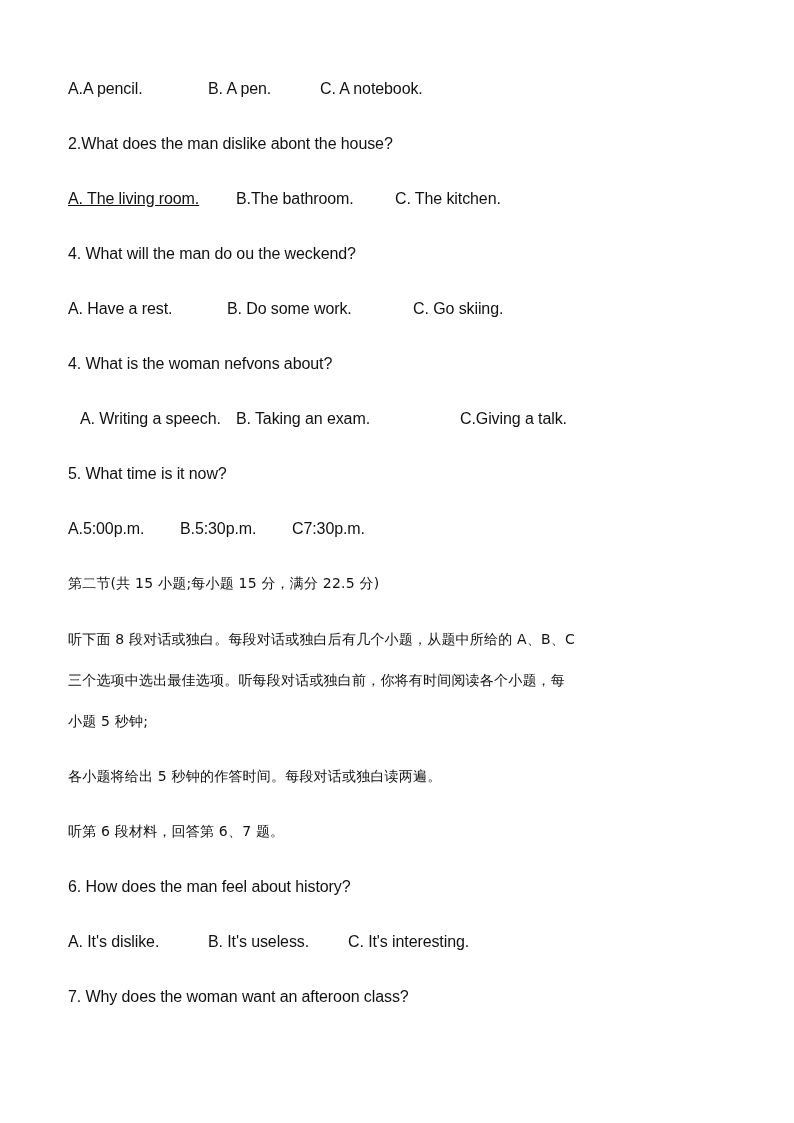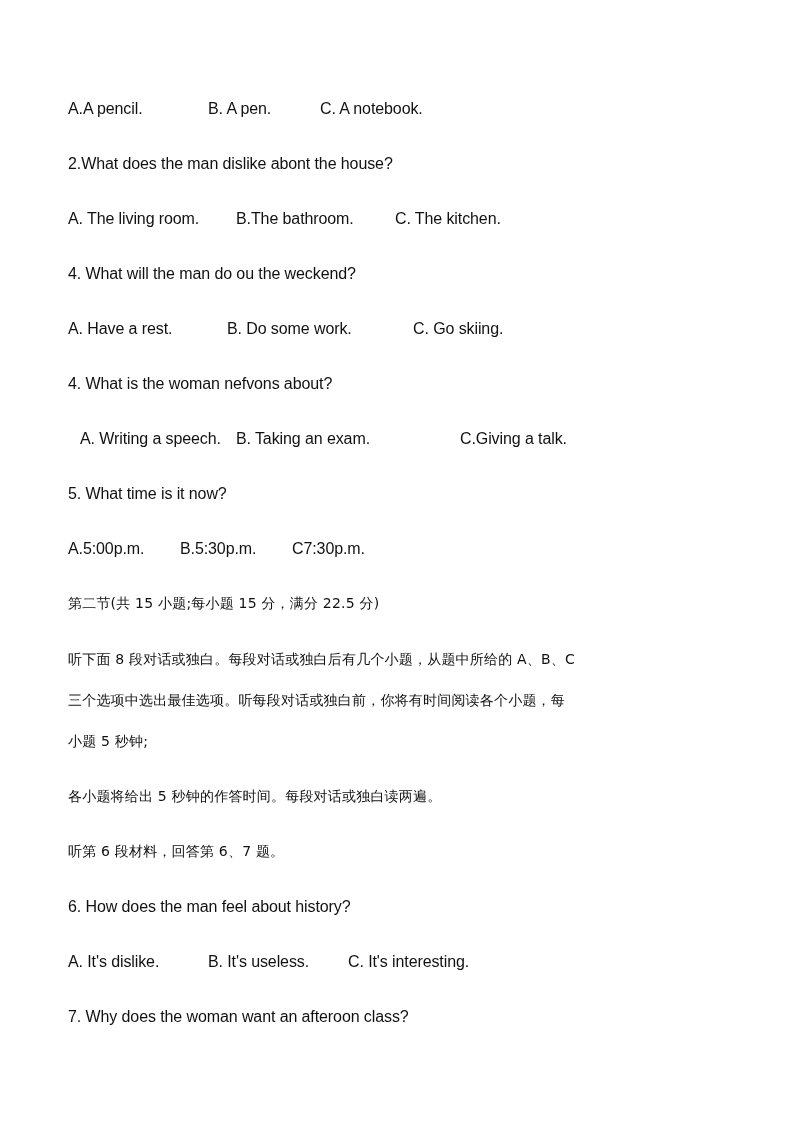--- a/index.html
+++ b/index.html
@@ -22,21 +22,20 @@
       height: 1123px;
       background: #ffffff;
     }
     .line {
       position: absolute;
       left: 68px;
       font-size: 16px;
       line-height: 20px;
       white-space: nowrap;
       letter-spacing: -0.1px;
-      margin-top: 20px;
     }
     .line.cn {
       font-family: "DejaVu Sans", sans-serif;
       font-size: 14px;
       letter-spacing: 0.2px;
     }
     .opt {
       position: absolute;
       top: 0;
       white-space: nowrap;
@@ -48,21 +47,21 @@
 <div class="page">
 
   <div class="line" style="top:79px;">
     <span class="opt" style="left:0px;">A.A pencil.</span>
     <span class="opt" style="left:140px;">B. A pen.</span>
     <span class="opt" style="left:252px;">C. A notebook.</span>
   </div>
 
   <div class="line" style="top:134px;">2.What does the man dislike abont the house?</div>
   <div class="line" style="top:189px;">
-    <span class="opt" style="left:0px;">A. The living room.</span>
+    <span class="opt" style="left:0px;text-decoration:underline;">A. The living room.</span>
     <span class="opt" style="left:168px;">B.The bathroom.</span>
     <span class="opt" style="left:327px;">C. The kitchen.</span>
   </div>
 
   <div class="line" style="top:244px;">4. What will the man do ou the weckend?</div>
   <div class="line" style="top:299px;">
     <span class="opt" style="left:0px;">A. Have a rest.</span>
     <span class="opt" style="left:159px;">B. Do some work.</span>
     <span class="opt" style="left:345px;">C. Go skiing.</span>
   </div>

